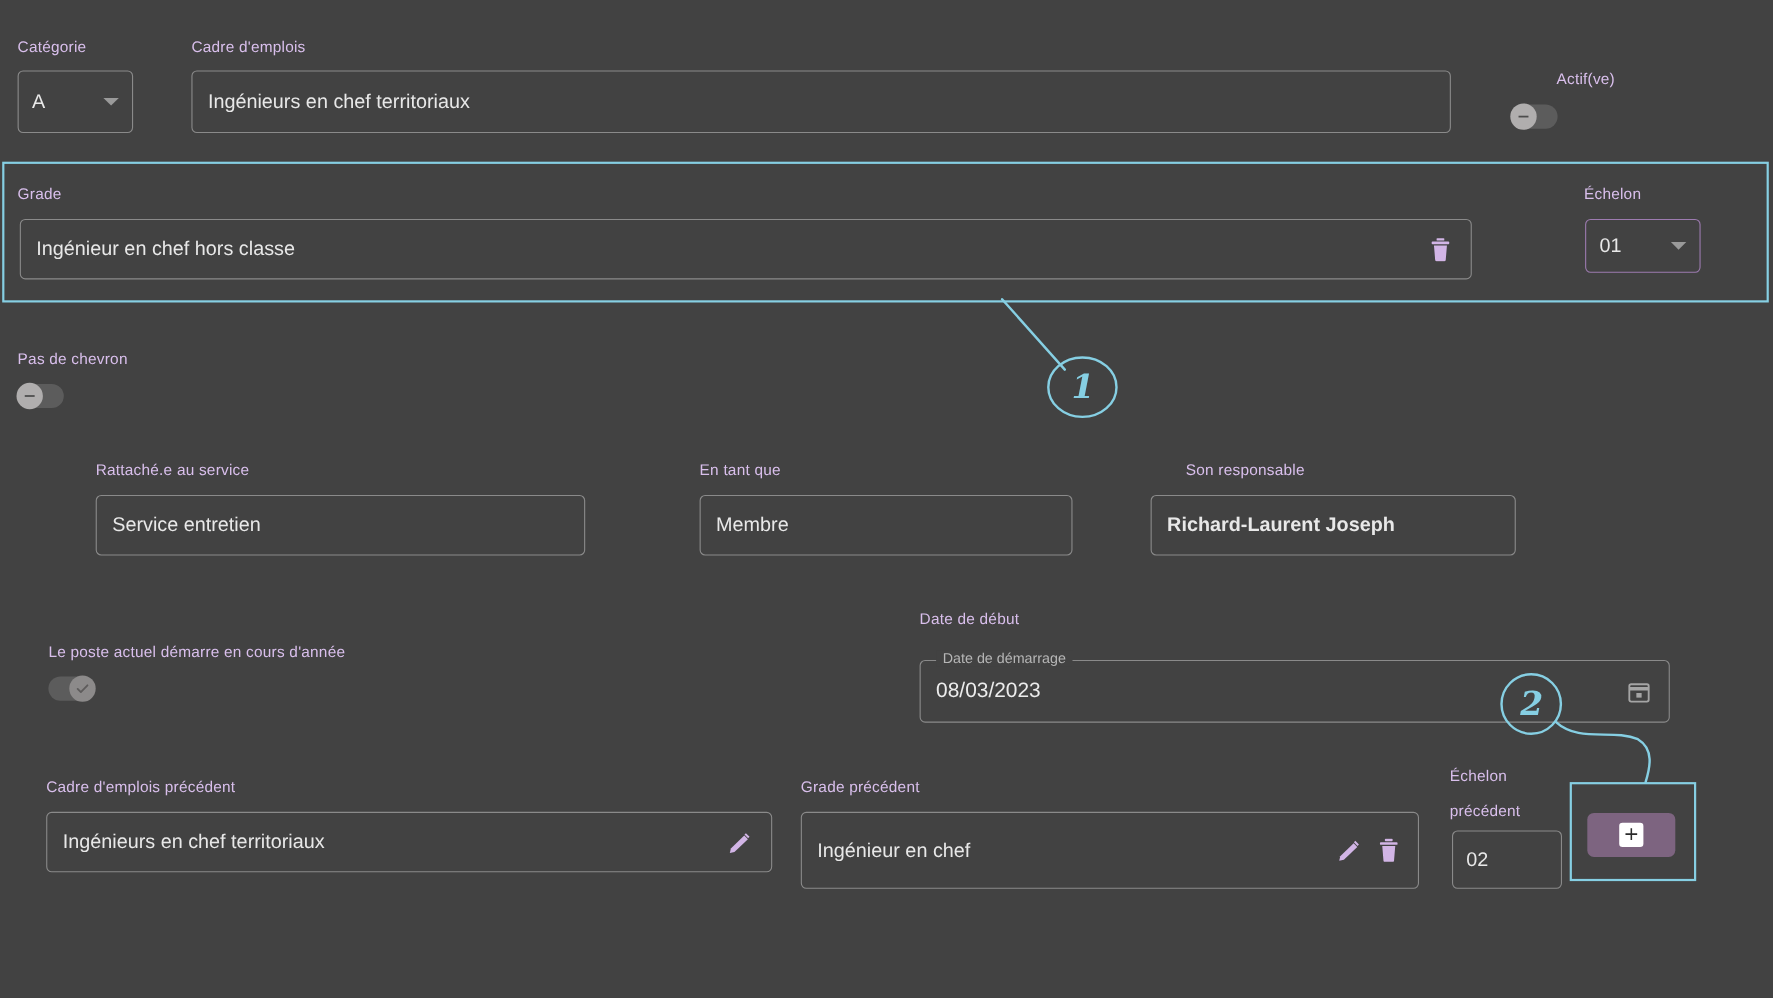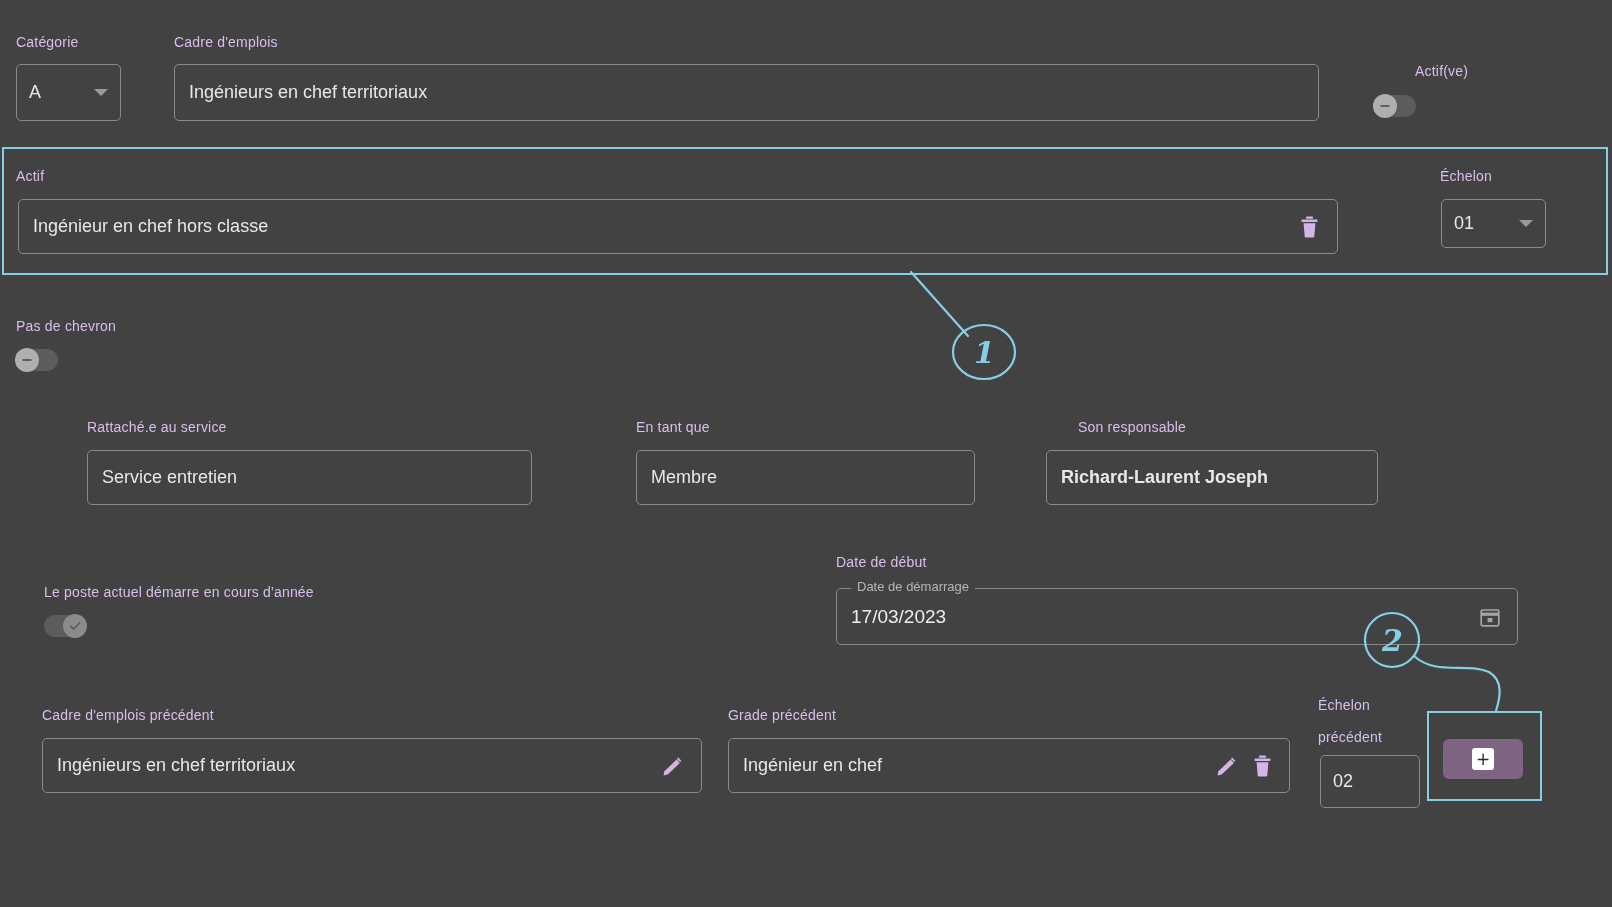--- a/index.html
+++ b/index.html
@@ -70,20 +70,21 @@
     display: flex; align-items: center; justify-content: center;
     flex: 0 0 auto;
     cursor: pointer;
   }
 
   
   .datefs {
     position: absolute;
     border: 1px solid #8a8a8a;
     border-radius: 5px;
+    margin-top: 12px;
   }
   .datefs .legend {
     position: absolute;
     top: -10px; left: 14px;
     padding: 0 6px;
     background: #424242;
     color: #b6b6b6;
     font-size: 13px;
     white-space: nowrap;
   }
@@ -162,21 +163,21 @@
   <div class="toggle off" style="left:1374px; top:95px;">
     <span class="knob">
       <svg width="12" height="12" viewBox="0 0 12 12">
           <rect x="1.5" y="5.2" width="9" height="1.6" fill="#4d4d4d"></rect>
         </svg>
     </span>
   </div>
 
   <div class="hl" style="left:2px; top:147px; width:1606px; height:128px;"></div>
 
-  <div class="lbl abs" style="left:16px; top:168px;">Actif</div>
+  <div class="lbl abs" style="left:16px; top:168px;">Grade</div>
 
   <div class="field" style="left:18px; top:199px; width:1320px; height:55px;gap:28px;">
     <span class="val">Ingénieur en chef hors classe</span>
     <span class="iconbtn" style="width:28px;height:28px;margin-left:10px;">
       <svg width="19" height="22" viewBox="0 0 19 22" fill="#d2b5e6">
         <rect x="6" y="0.5" width="7" height="2.2" rx="0.6"></rect>
         <rect x="1.5" y="3.6" width="16" height="2.4" rx="0.8"></rect>
         <path d="M3.6 7.2h11.8l-1.1 13.2a1.3 1.3 0 0 1-1.3 1.1H6a1.3 1.3 0 0 1-1.3-1.1L3.6 7.2z"></path>
       </svg>
     </span>
@@ -222,21 +223,21 @@
         <path d="M2.6 7.3l2.9 2.9 6-6.2" fill="none" stroke="#5e5c5c" stroke-width="1.7" stroke-linecap="round" stroke-linejoin="round"></path>
       </svg>
     </span>
   </div>
 
   <div class="lbl abs" style="left:836px; top:554px;">Date de début</div>
 
   <div class="datefs" style="left:836px; top:588px; width:682px; height:57px;">
     <span class="legend">Date de démarrage</span>
     <div class="row">
-      <span class="val">17/03/2023</span>
+      <span class="val">08/03/2023</span>
       <span class="iconbtn" style="width:26px;height:26px;">
         <svg width="22" height="22" viewBox="0 0 22 22" fill="none" stroke="#a5a5a5" stroke-width="1.7">
           <rect x="2.2" y="4" width="17.6" height="15.8" rx="1.6"></rect>
           <path d="M2.2 8.2h17.6" stroke-width="3.2"></path>
           <rect x="8.6" y="12" width="4.8" height="4.2" fill="#a5a5a5" stroke="none"></rect>
         </svg>
       </span>
     </div>
   </div>
 
@@ -245,21 +246,21 @@
     <span class="val">Ingénieurs en chef territoriaux</span>
     <span class="iconbtn" style="width:28px;height:28px;">
       <svg width="22" height="22" viewBox="0 0 22 22" fill="#d2b5e6">
         <path d="M2.4 16.3l-0.9 4.2 4.2-0.9L17.9 7.9l-3.3-3.3L2.4 16.3z"></path>
         <path d="M16.1 2.4l3.3 3.3-1.3 1.3-3.3-3.3z"></path>
       </svg>
     </span>
   </div>
 
   <div class="lbl abs" style="left:728px; top:707px;">Grade précédent</div>
-  <div class="field" style="left:728px; top:738px; width:562px; height:55px;">
+  <div class="field" style="left:728px; top:738px; width:562px; height:70px;">
     <span class="val">Ingénieur en chef</span>
     <span class="iconbtn" style="width:28px;height:28px;">
       <svg width="22" height="22" viewBox="0 0 22 22" fill="#d2b5e6">
         <path d="M2.4 16.3l-0.9 4.2 4.2-0.9L17.9 7.9l-3.3-3.3L2.4 16.3z"></path>
         <path d="M16.1 2.4l3.3 3.3-1.3 1.3-3.3-3.3z"></path>
       </svg>
     </span>
     <span class="iconbtn" style="width:26px;height:26px;margin-left:8px;">
       <svg width="19" height="22" viewBox="0 0 19 22" fill="#d2b5e6">
         <rect x="6" y="0.5" width="7" height="2.2" rx="0.6"></rect>

